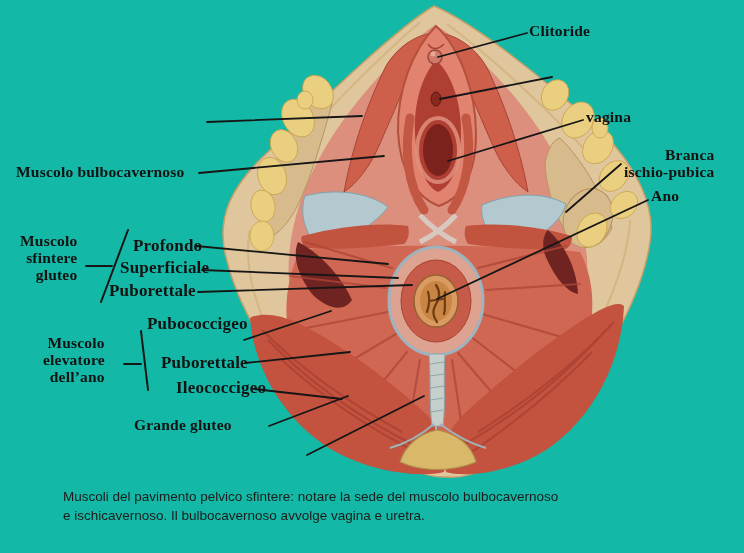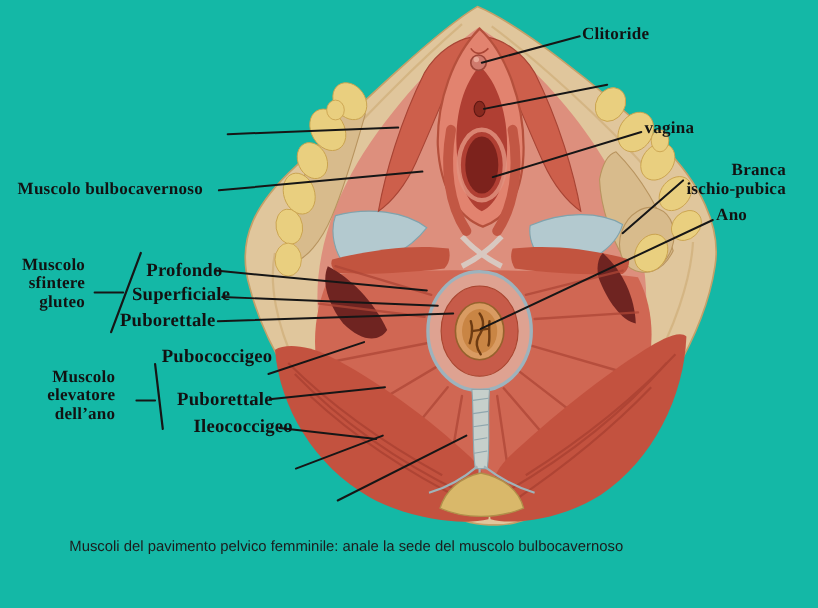--- a/index.html
+++ b/index.html
@@ -199,18 +199,20 @@
 
   <div class="lbl" style="left:43px;top:334px">
     <span class="ln">Muscolo</span>
     <span class="ln">elevatore</span>
     <span class="ln">dell’ano</span>
   </div>
   <div class="lbl sub" style="left:147px;top:316px">Pubococcigeo</div>
   <div class="lbl sub" style="left:161px;top:355px">Puborettale</div>
   <div class="lbl sub" style="left:176px;top:380px">Ileococcigeo</div>
 
+  <div class="lbl" style="left:134px;top:416px">Grande gluteo</div>
 
   <div class="caption">
-    <span class="ln">Muscoli del pavimento pelvico femminile: anale la sede del muscolo bulbocavernoso</span>
+    <span class="ln">Muscoli del pavimento pelvico sfintere: notare la sede del muscolo bulbocavernoso</span>
+    <span class="ln">e ischicavernoso. Il bulbocavernoso avvolge vagina e uretra.</span>
   </div>
 
 </div>
 
 </body></html>

